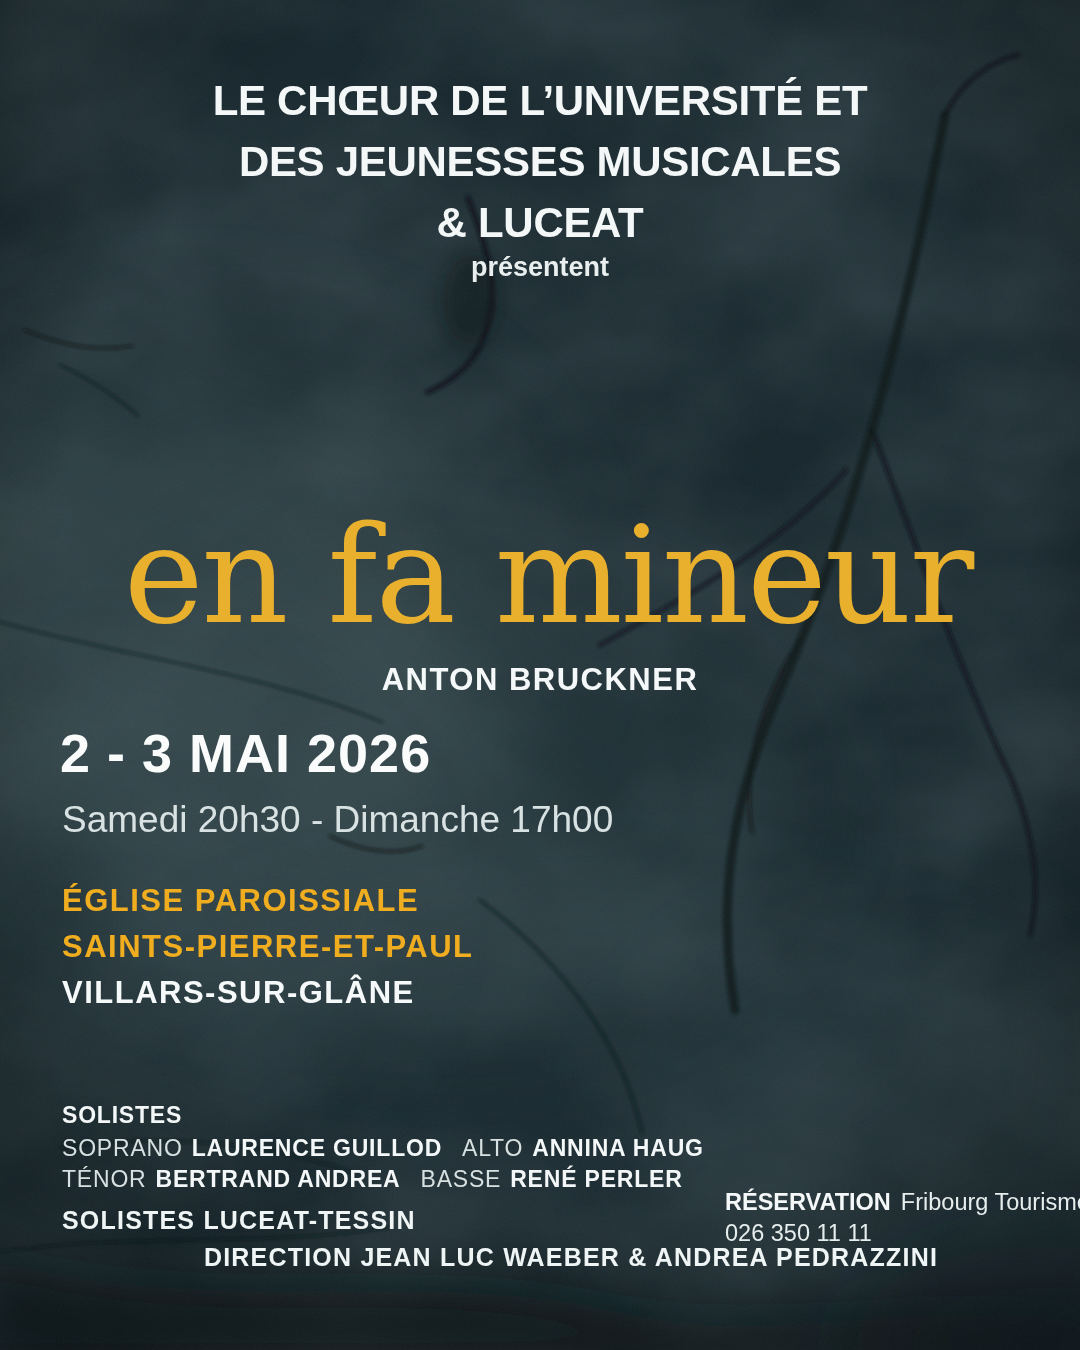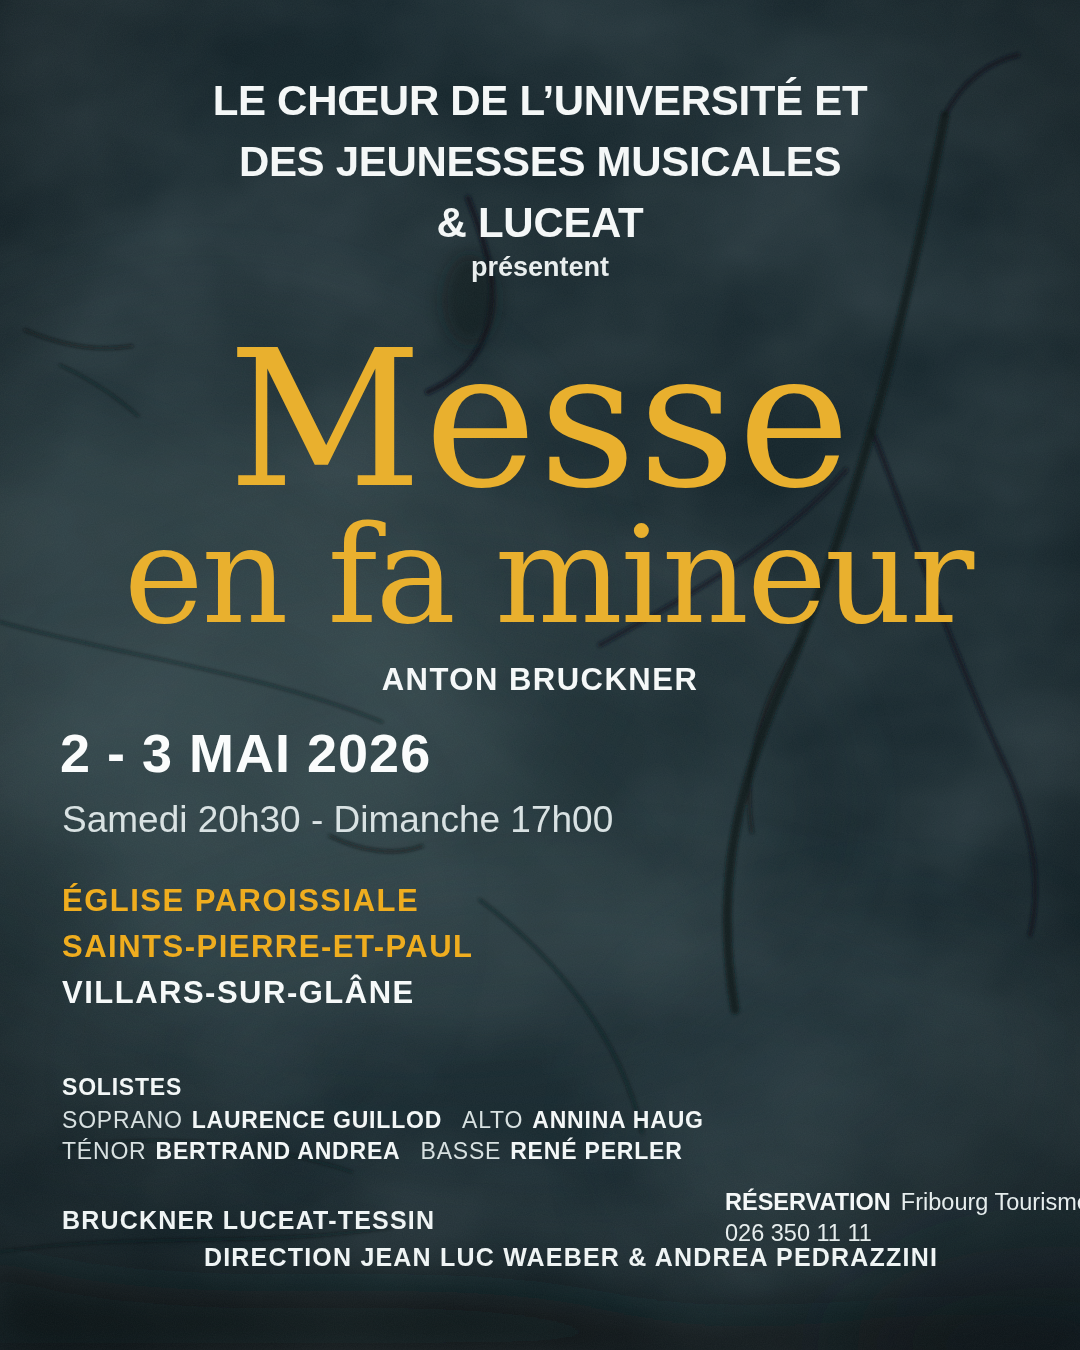--- a/index.html
+++ b/index.html
@@ -30,21 +30,21 @@
     font-size:31px;letter-spacing:1.5px;}
 
   
   .dates{top:726px;left:60px;color:#FAFCFC;font-weight:700;font-size:54px;
     line-height:1;letter-spacing:1px;}
   .times{top:801px;left:62px;color:#D9E2E3;font-weight:400;font-size:37px;line-height:1;}
   .venue{top:878px;left:62px;font-weight:700;font-size:31px;line-height:46px;letter-spacing:1.5px;}
   .venue .gold{color:#EFAD1F;}
   .venue .white{color:#F6F9F9;}
 
-  .soloists{top:1072px;left:62px;font-size:23px;line-height:31px;letter-spacing:0.8px;color:#E4ECEC;}
+  .soloists{top:1100px;left:62px;font-size:23px;line-height:31px;letter-spacing:0.8px;color:#E4ECEC;}
   .soloists .heading{font-weight:700;color:#F3F7F7;line-height:30px;margin-bottom:3px;}
   .soloists .role{font-weight:400;color:#D8E1E1;margin-right:9px;}
   .soloists .name{font-weight:700;color:#F3F7F7;}
   .soloists .pair2{margin-left:20px;}
 
   .orchestra{top:1206px;left:62px;font-weight:700;font-size:25px;
     letter-spacing:1.2px;color:#EFF4F4;}
   .direction{top:1243px;left:62px;font-weight:700;font-size:25px;
     letter-spacing:1.2px;color:#EFF4F4;text-align:center;}
 
@@ -119,21 +119,20 @@
     <rect width="1080" height="1350" filter="url(#grain)" opacity="0.4"></rect>
   </svg>
 
   <header class="layer presenter">
     <div>LE CHŒUR DE L’UNIVERSITÉ ET</div>
     <div>DES JEUNESSES MUSICALES</div>
     <div>&amp; LUCEAT</div>
   </header>
   <div class="layer presents">présentent</div>
 
-  <h1 class="layer title-main" style="margin:0">Messe</h1>
   <h2 class="layer title-sub" style="margin:0">en fa mineur</h2>
   <div class="layer composer">ANTON BRUCKNER</div>
 
   <div class="layer dates">2 - 3 MAI 2026</div>
   <div class="layer times">Samedi 20h30 - Dimanche 17h00</div>
 
   <div class="layer venue">
     <div class="gold">ÉGLISE PAROISSIALE</div>
     <div class="gold">SAINTS-PIERRE-ET-PAUL</div>
     <div class="white">VILLARS-SUR-GLÂNE</div>
@@ -142,21 +141,21 @@
   <div class="layer soloists">
     <div class="heading">SOLISTES</div>
     <div>
       <span class="role">SOPRANO</span><span class="name">LAURENCE GUILLOD</span><span class="role pair2">ALTO</span><span class="name">ANNINA HAUG</span>
     </div>
     <div>
       <span class="role">TÉNOR</span><span class="name">BERTRAND ANDREA</span><span class="role pair2">BASSE</span><span class="name">RENÉ PERLER</span>
     </div>
   </div>
 
-  <div class="layer orchestra">BRUCKNER LUCEAT-TESSIN</div>
+  <div class="layer orchestra">SOLISTES LUCEAT-TESSIN</div>
   <div class="layer direction">DIRECTION JEAN LUC WAEBER &amp; ANDREA PEDRAZZINI</div>
 
   <div class="layer reservation">
     <div>
       <span class="bold">RÉSERVATION</span><span>Fribourg Tourisme</span>
     </div>
     <div>026 350 11 11</div>
   </div>
 
 </div>

